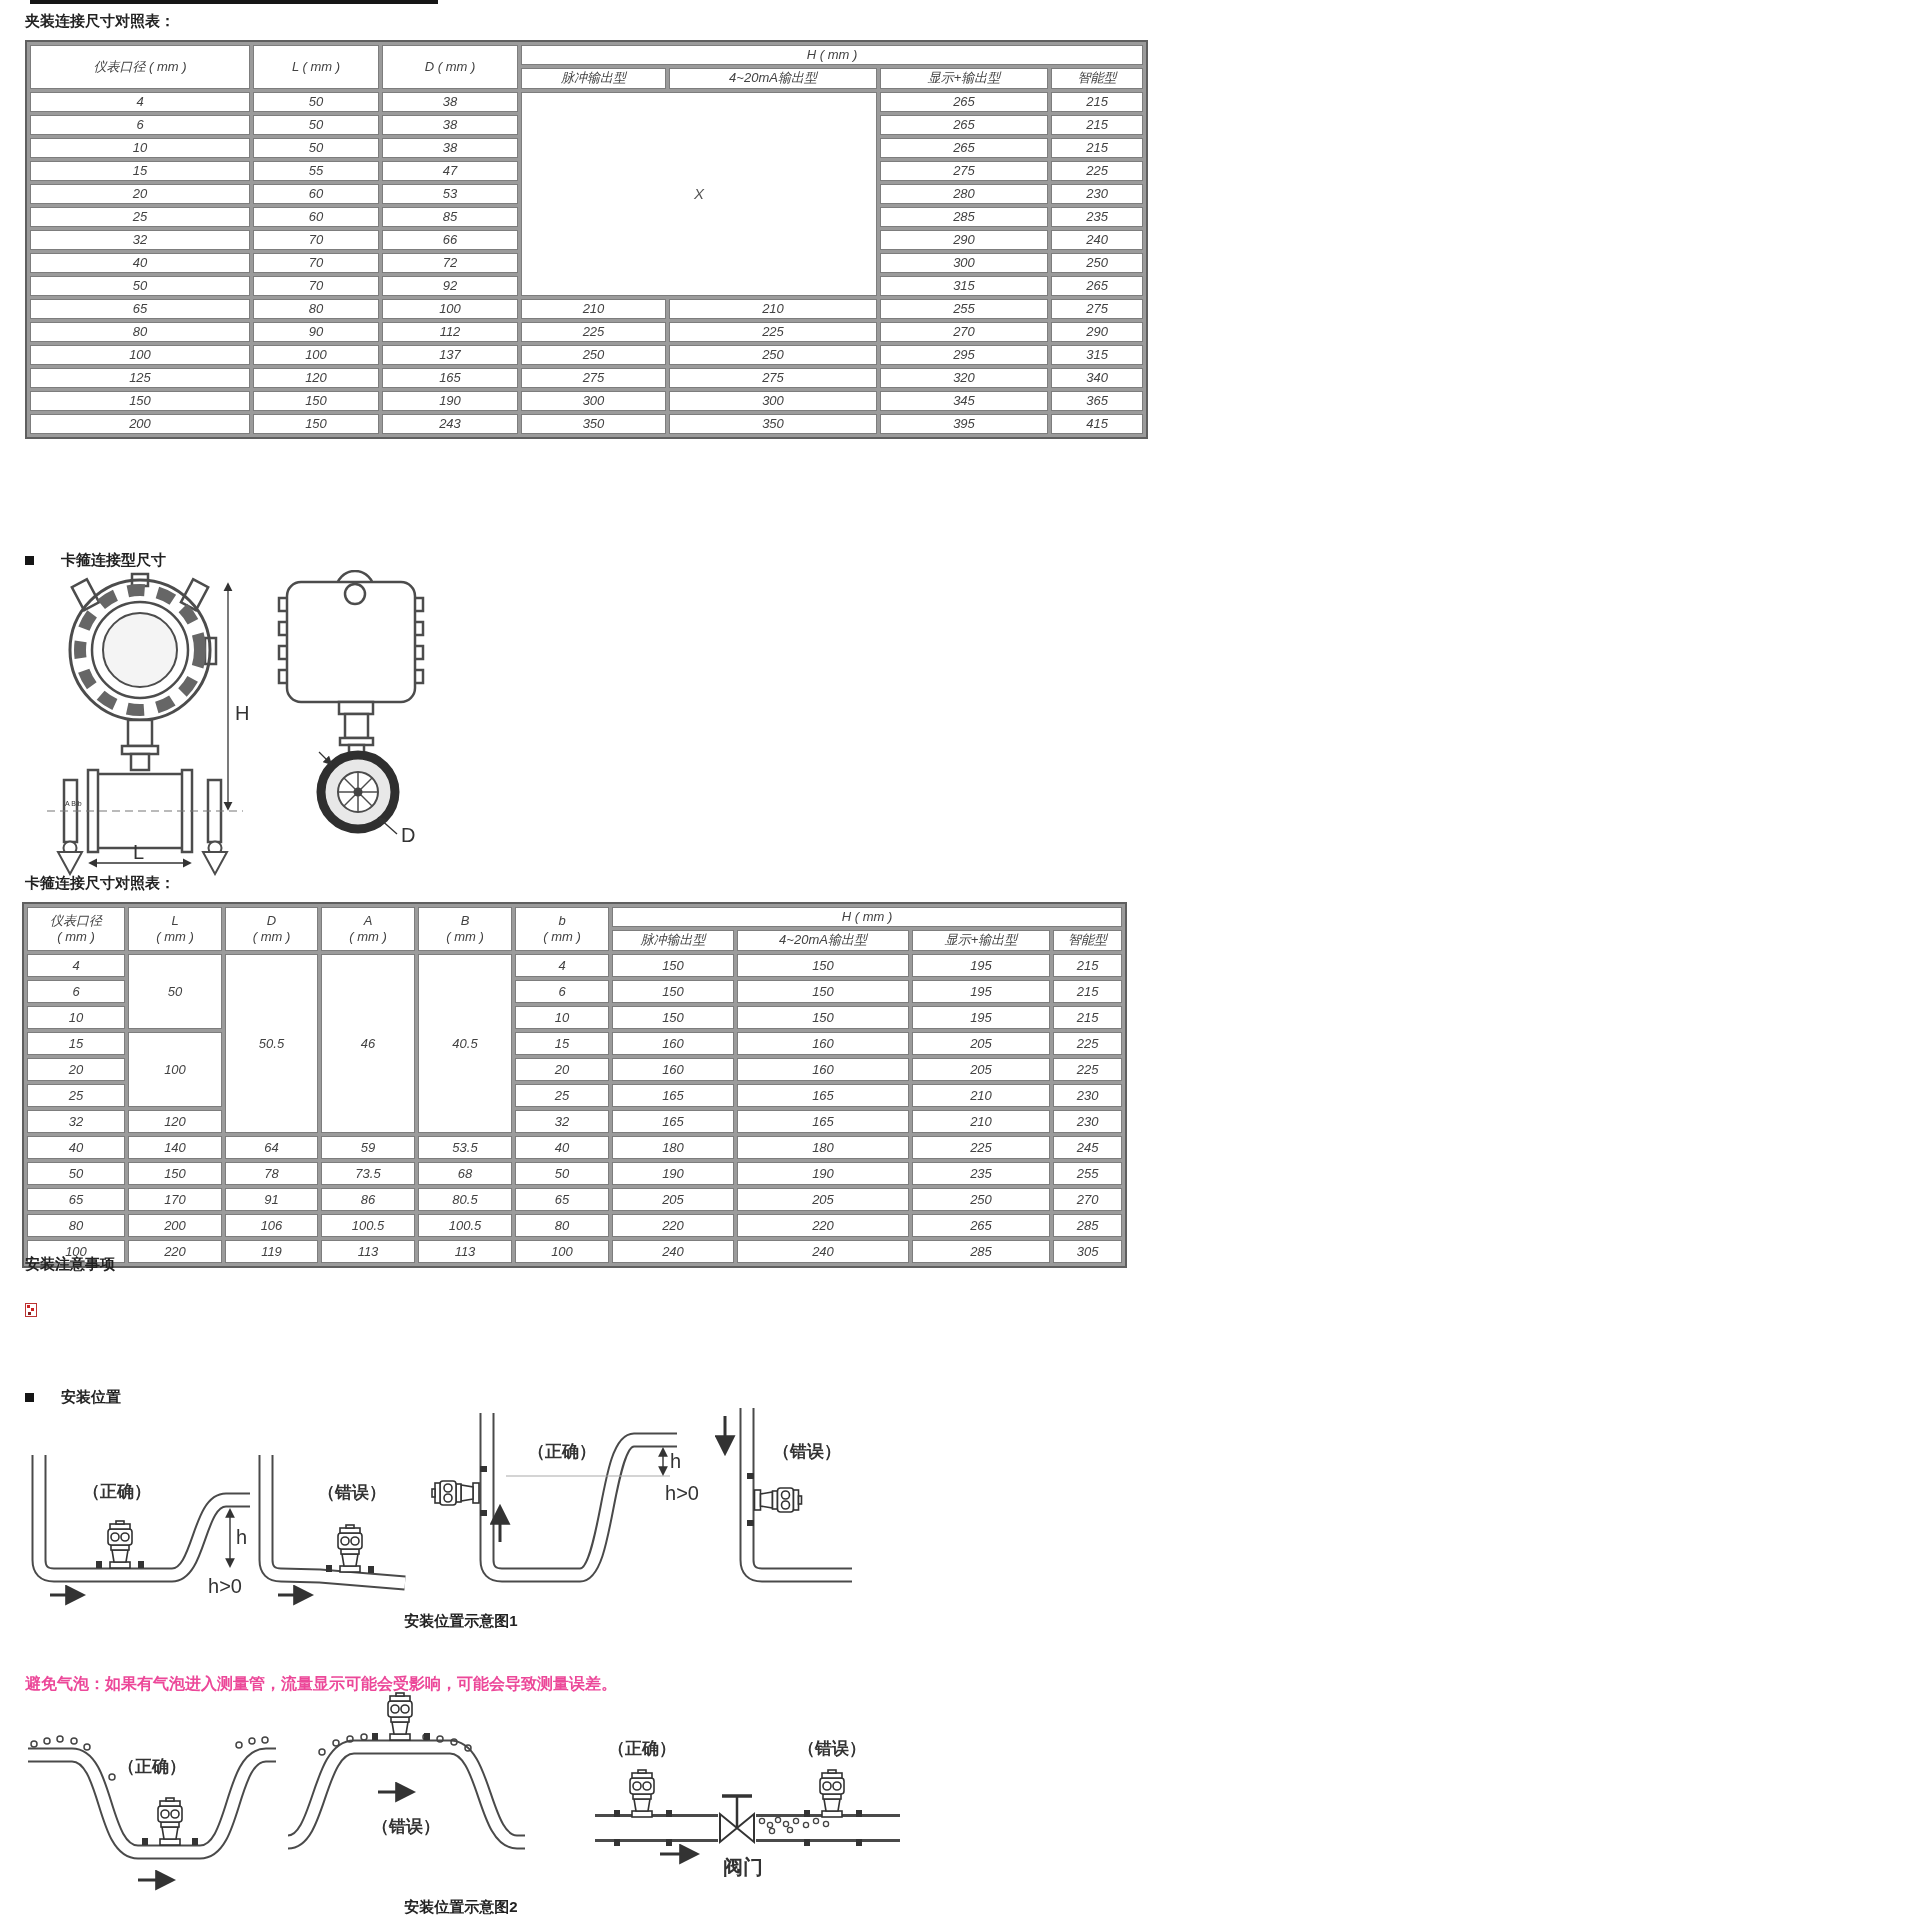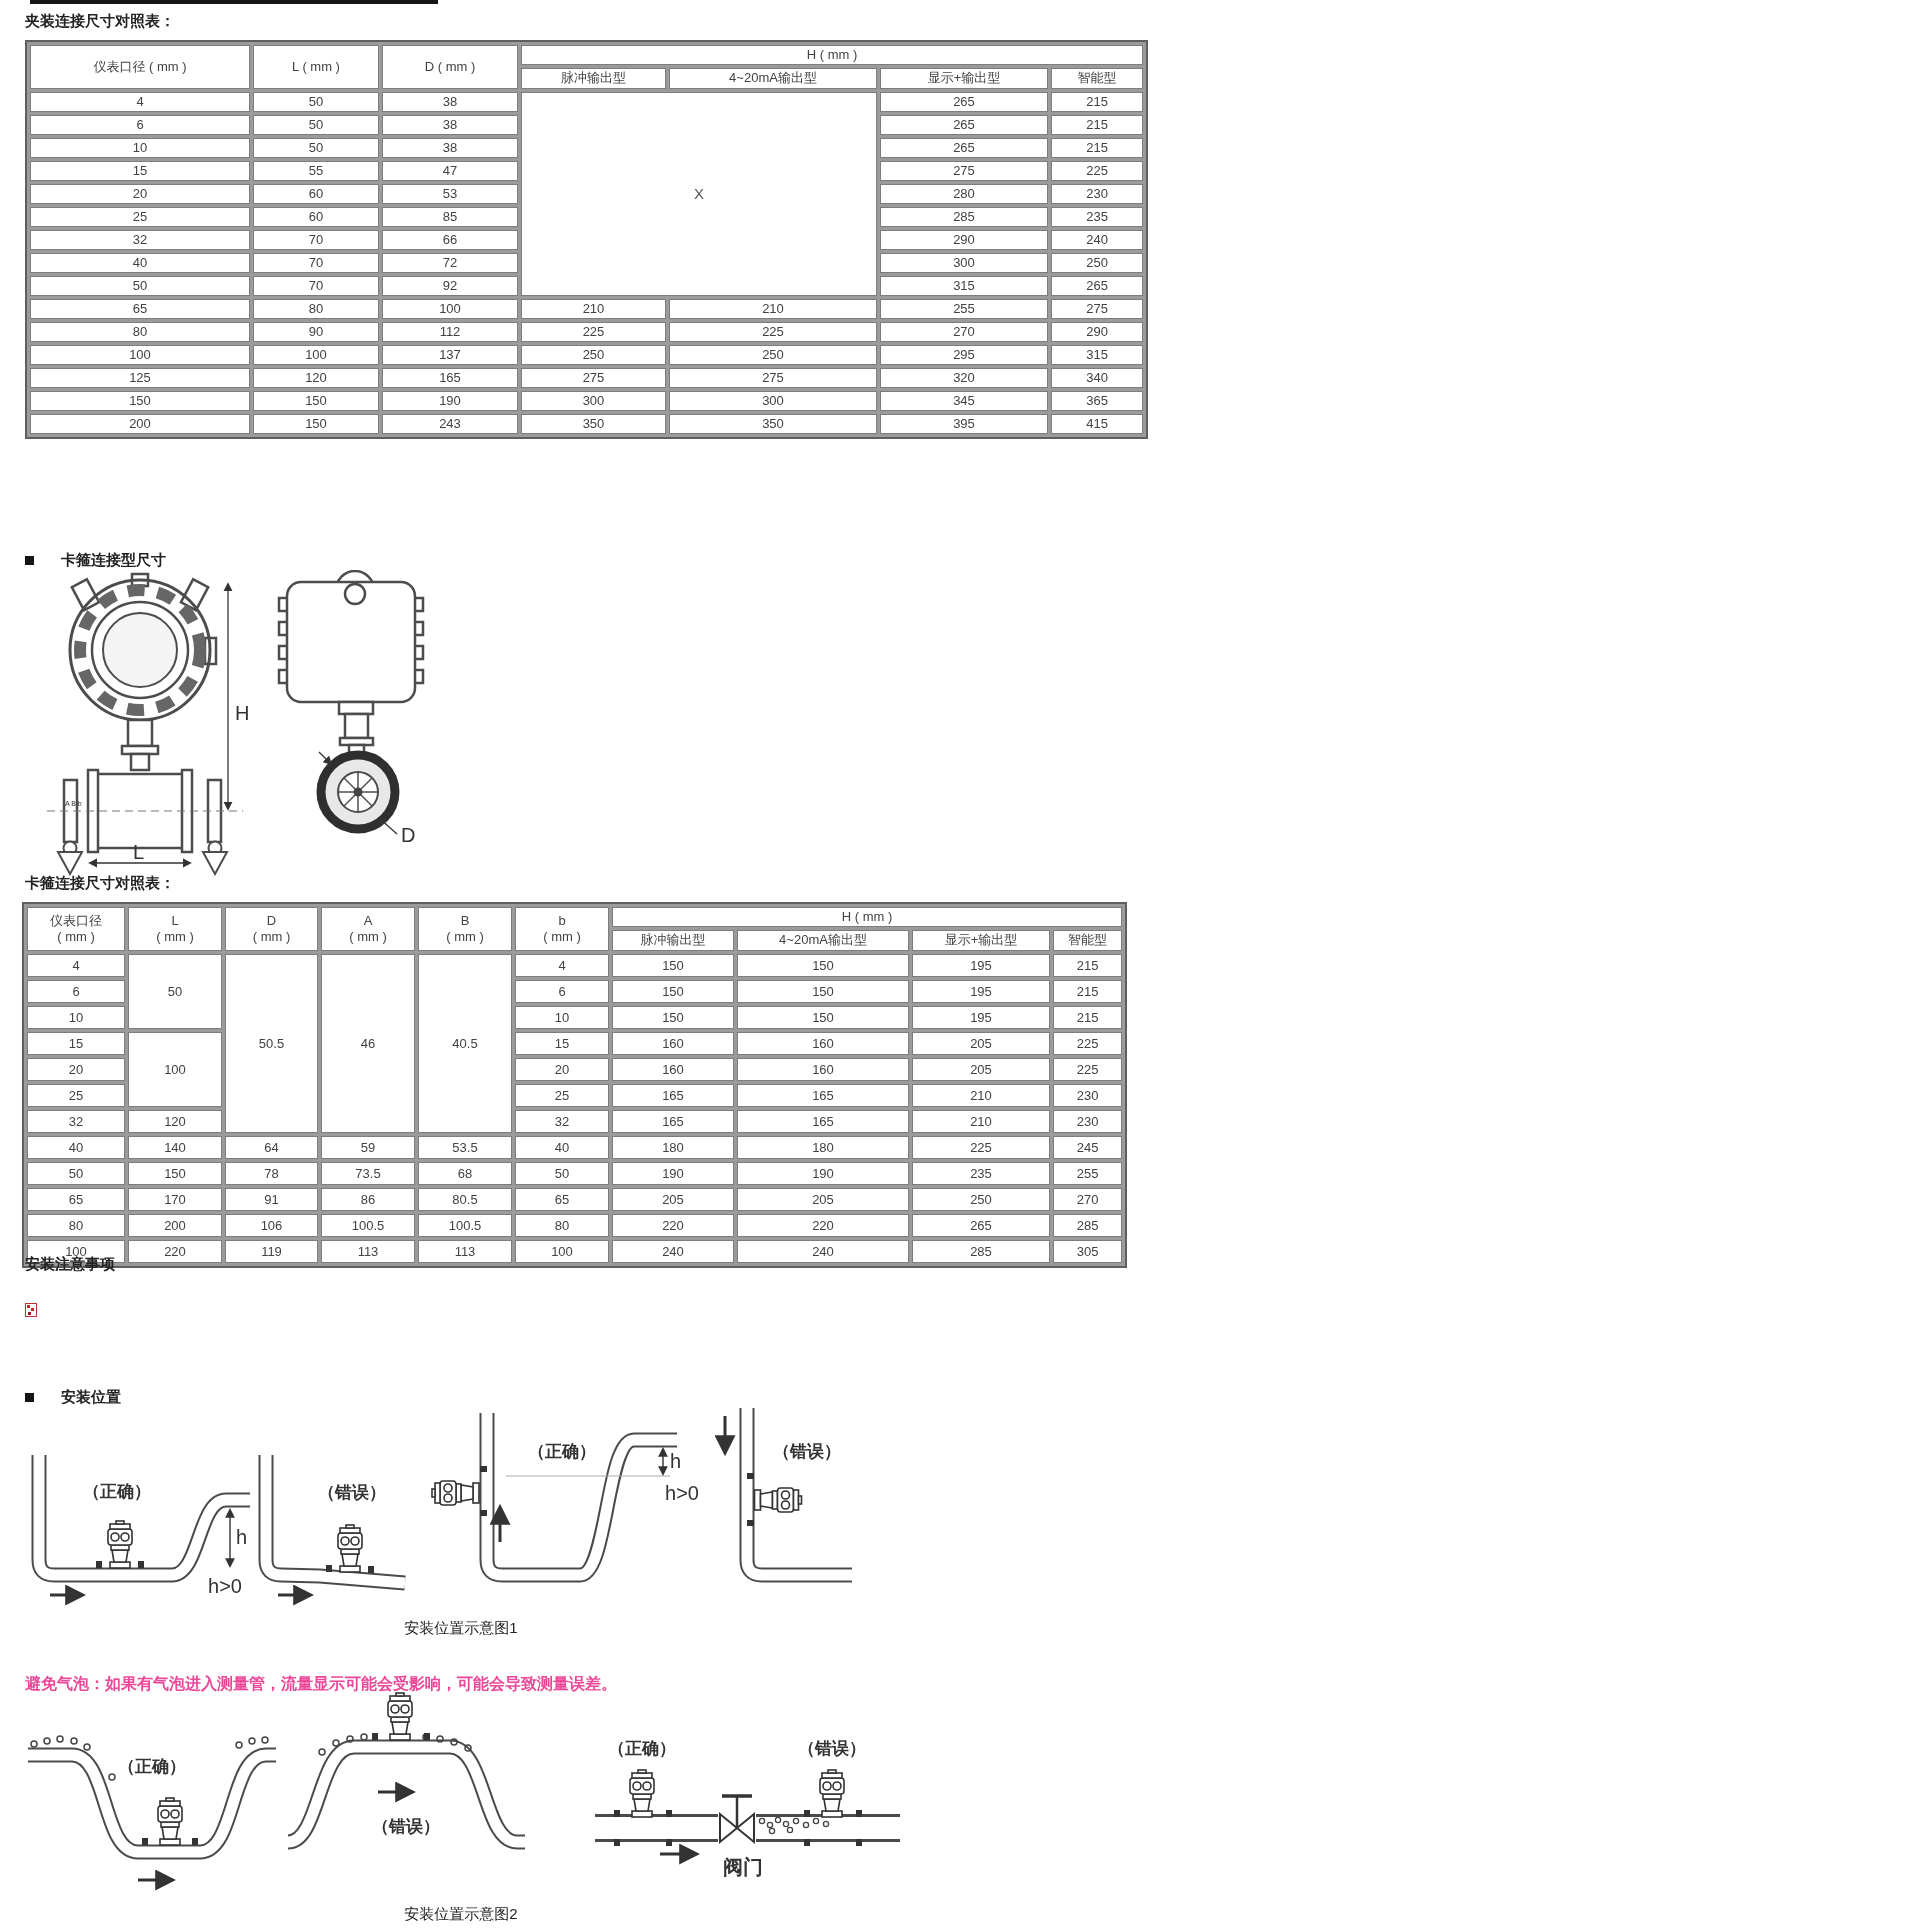--- a/index.html
+++ b/index.html
@@ -1,28 +1,28 @@
 <!DOCTYPE html>
 <html><head>
 <meta charset="utf-8">
 <style>
   html,body{margin:0;padding:0;background:#fff;}
   body{width:1920px;height:1932px;position:relative;font-family:"Liberation Sans",sans-serif;color:#2e2e2e;}
   .abs{position:absolute;}
   .hd{font-size:15px;font-weight:bold;color:#222;}
   .sec{display:flex;align-items:center;gap:27px;font-size:15px;font-weight:bold;color:#222;}
   .bullet{width:9px;height:9px;background:#151515;display:inline-block;}
-  table{border-collapse:separate;border-spacing:3px;background:#9b9b9b;border:2px solid #5f5f5f;table-layout:fixed;}
+  table{border-collapse:separate;border-spacing:3px;background:#9b9b9b;border:2px solid #5f5f5f;table-layout:fixed;font-style:italic;}
   th,td{background:#fff;border:1px solid #7d7d7d;text-align:center;vertical-align:middle;
         font-size:13px;color:#424242;font-weight:normal;padding:1px 3px;overflow:hidden;}
   th{white-space:pre-line;line-height:1.25;}
   .t1 td{height:16px;}
   .t2 td{height:19px;}
   .xcell{font-size:15px;color:#555;}
-  .cap{font-size:15px;font-weight:normal;color:#222;text-align:center;margin-top:7px;}
+  .cap{font-size:15px;font-weight:bold;color:#222;text-align:center;}
   .note{font-size:16px;font-weight:bold;color:#ec4899;}
   svg text{font-family:"Liberation Sans",sans-serif;}
   .dlab{font-size:17px;font-weight:bold;fill:#333;}
   .dim{font-size:20px;fill:#333;}
 </style>
 </head>
 <body>
 
 <div class="abs" style="left:30px;top:0;width:408px;height:4px;background:#161616;"></div>
 

